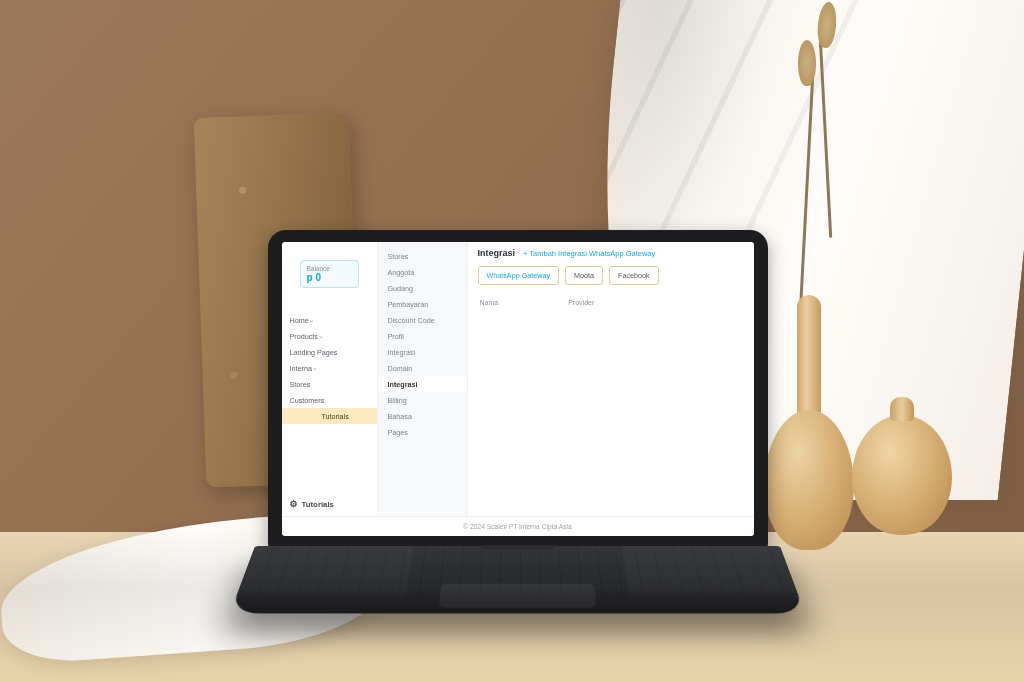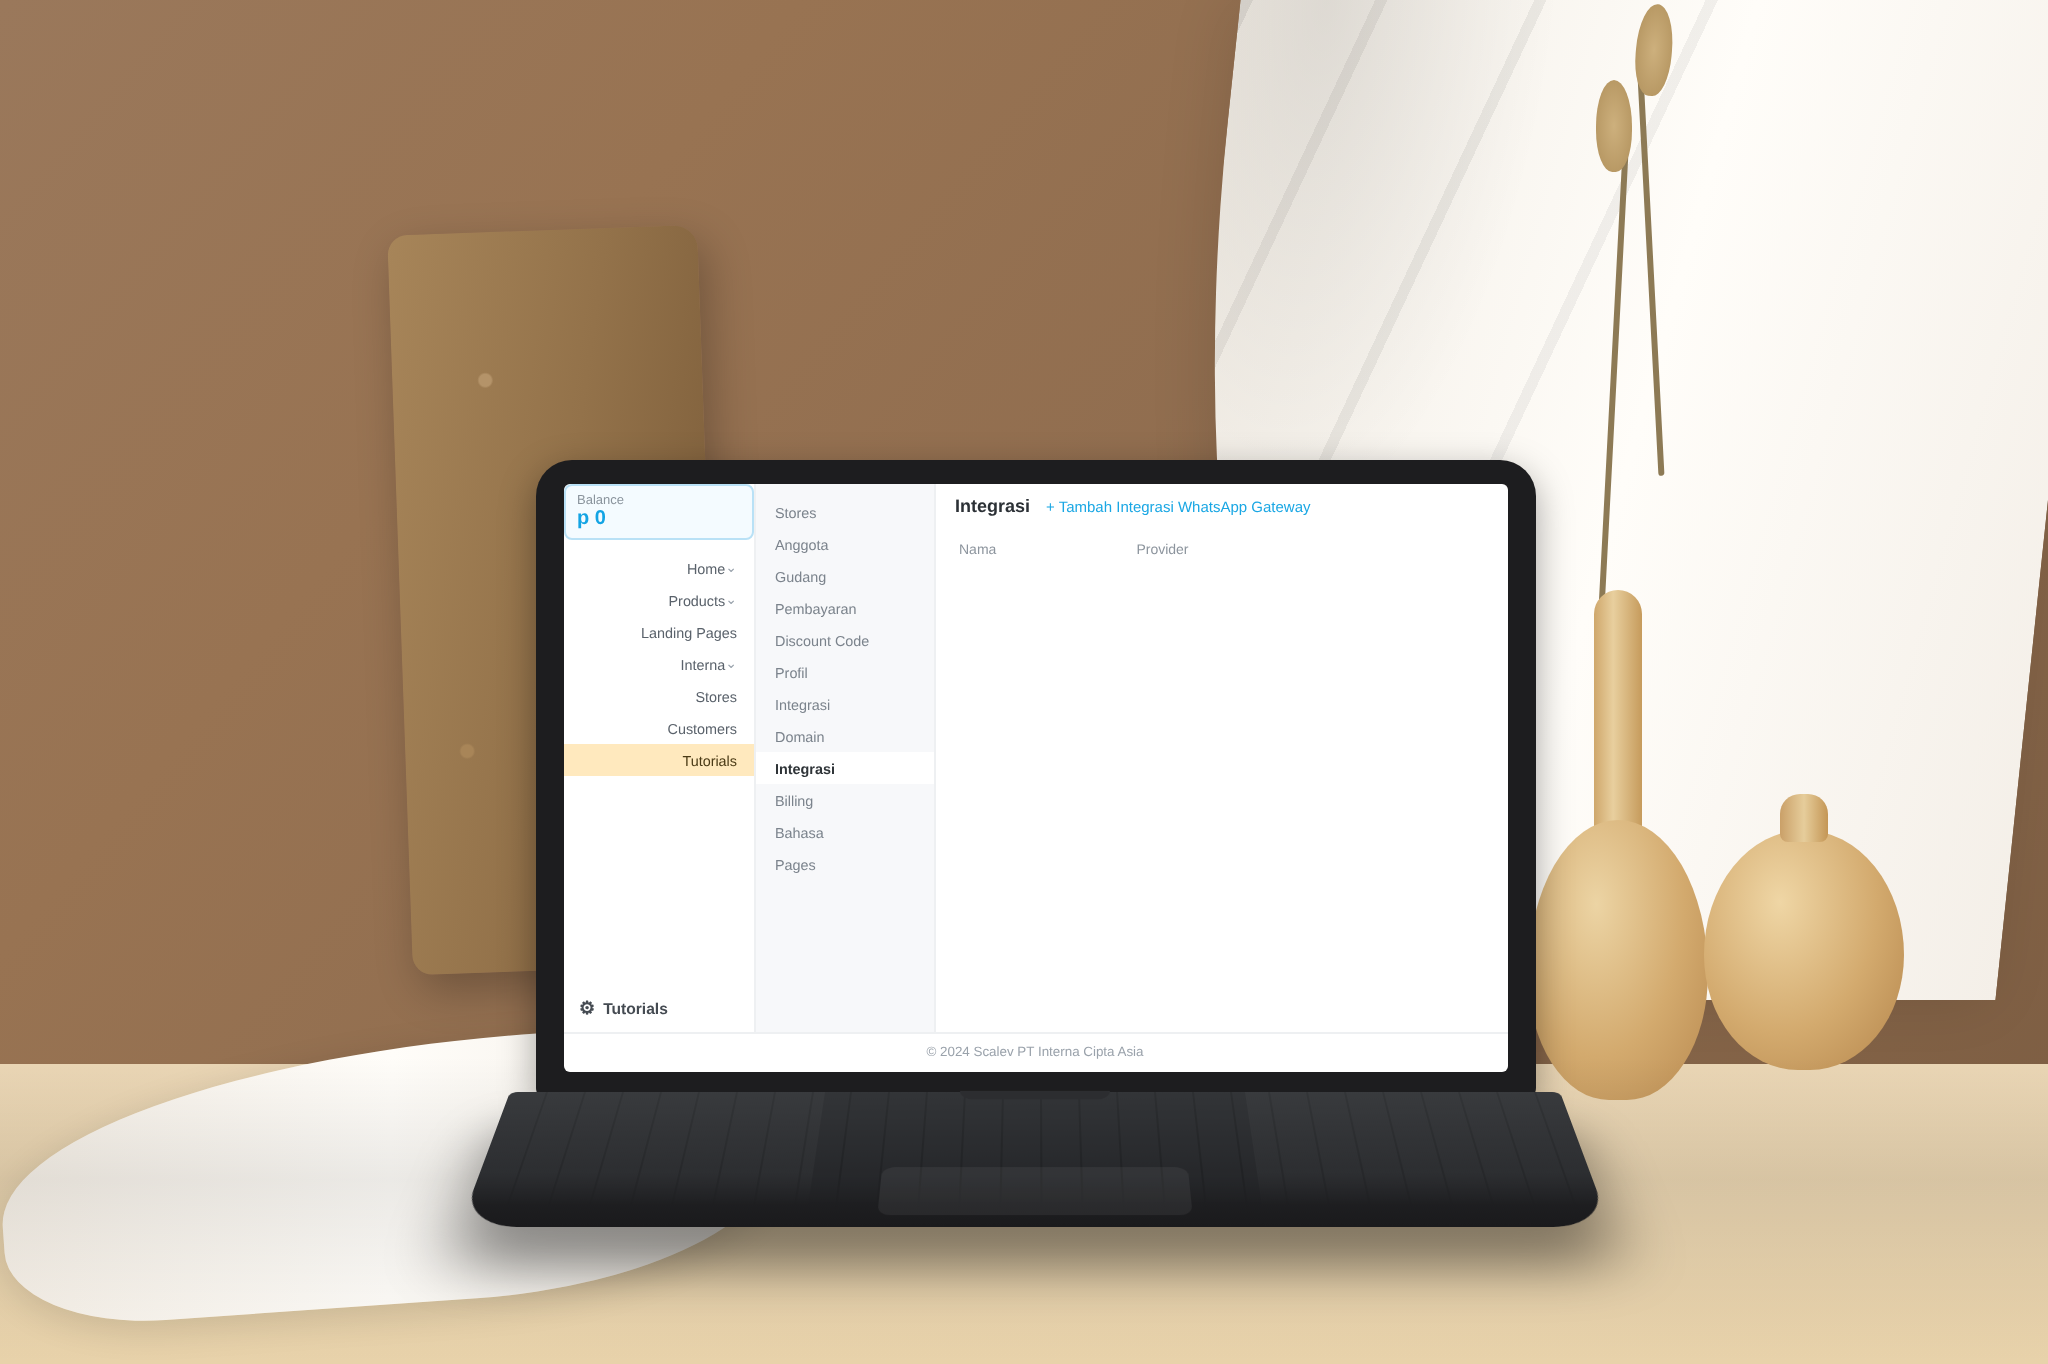--- a/index.html
+++ b/index.html
@@ -96,28 +96,28 @@
     background:rgba(255,255,255,.06);border-radius:6px;
   }
   .lip{position:absolute;left:225px;right:225px;top:-1px;height:7px;background:#2c2d30;border-radius:0 0 8px 8px;}
 
   
   .app{flex:1;display:flex;min-height:0;}
   .sidebar-pri{
     width:96px;flex:none;border-right:1px solid #eef0f2;display:flex;flex-direction:column;
   }
   .balance-box{
-    margin:0;border:1px solid #b9e1f6;border-radius:4px;padding:4px 6px;
+    margin:18px;border:1px solid #b9e1f6;border-radius:4px;padding:4px 6px;
     background:#f4fbff;
   }
   .balance-label{font-size:6.5px;color:#8a949d;}
   .balance-amount{font-size:10px;font-weight:700;color:#13a4e4;}
   .nav{margin-top:6px;}
   .nav-item{
-    display:flex;align-items:center;justify-content:flex-end;
+    display:flex;align-items:center;justify-content:flex-start;
     padding:3.5px 8px;font-size:7.2px;color:#5a626b;cursor:pointer;
   }
   .nav-item.active{background:#ffe9be;color:#4a3a15;padding-left:40px;}
   .chev{font-size:7px;color:#9aa3ad;}
   .sidebar-pri-footer{margin-top:auto;padding:7px 8px;font-size:7.8px;font-weight:600;display:flex;align-items:center;gap:4px;color:#454b52;}
   .gear{font-size:9px;}
 
   .sidebar-sec{
     width:90px;flex:none;background:#f7f8fa;border-right:1px solid #eef0f2;
     padding-top:6px;
@@ -220,20 +220,25 @@
             <div class="sec-item">Billing</div>
             <div class="sec-item">Bahasa</div>
             <div class="sec-item">Pages</div>
           </aside>
 
         <section class="content">
           <div class="content-head">
             <span class="content-title">Integrasi</span>
             <span class="add-link">+ Tambah Integrasi WhatsApp Gateway</span>
           </div>
+          <div class="tabs" id="tabs">
+              <div class="tab active">WhatsApp Gateway</div>
+              <div class="tab">Moota</div>
+              <div class="tab">Facebook</div>
+            </div>
           <div class="table-head">
             <span>Nama</span>
             <span>Provider</span>
           </div>
           <div class="table-empty"></div>
         </section>
       </div>
 
       <div class="footer">© 2024 Scalev PT Interna Cipta Asia</div>
     </div>

